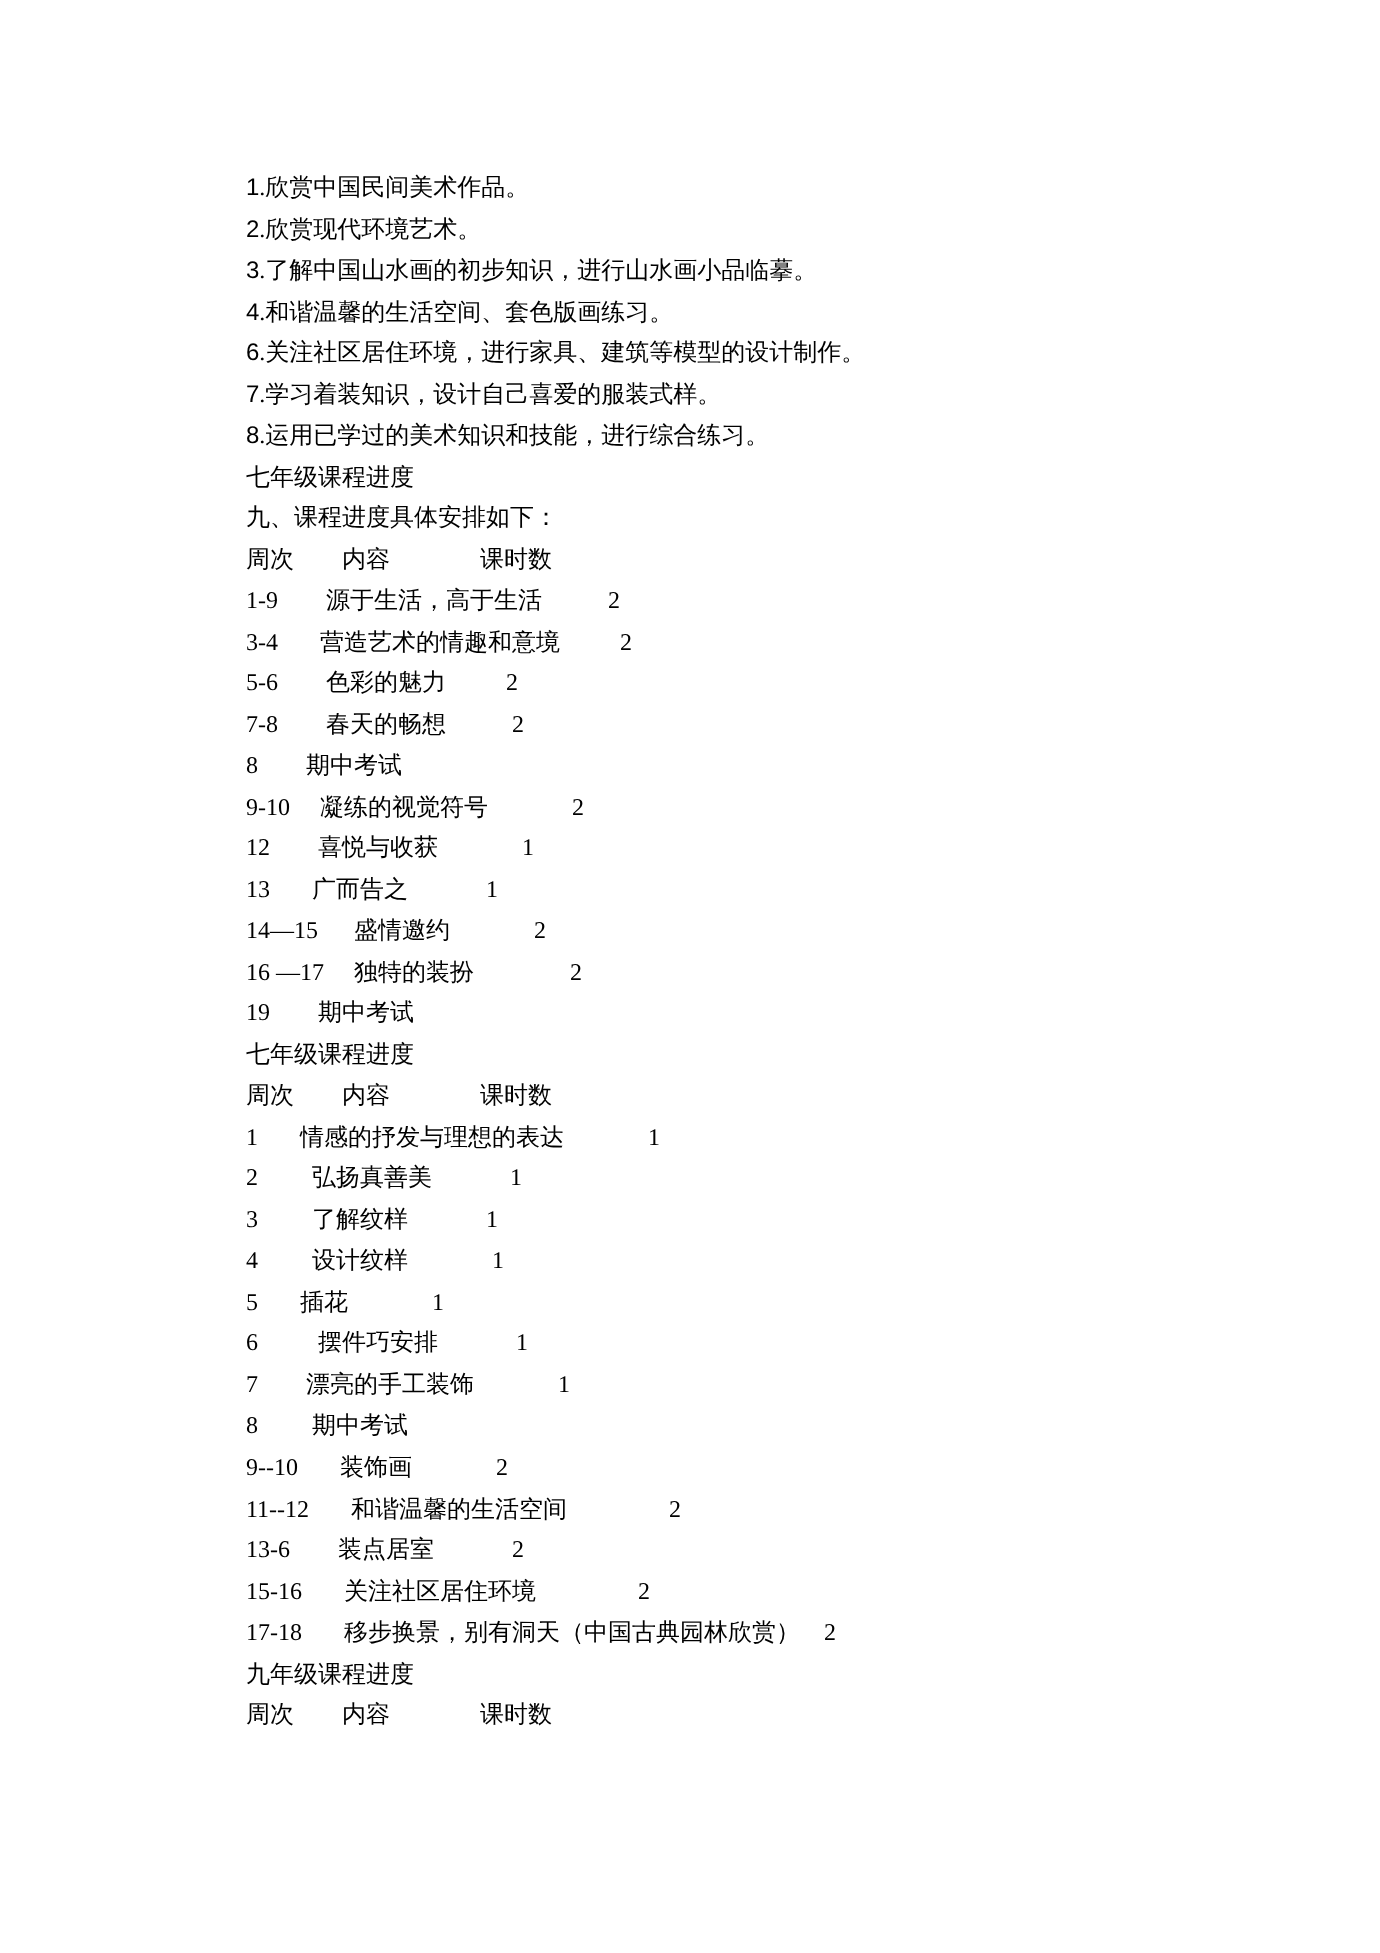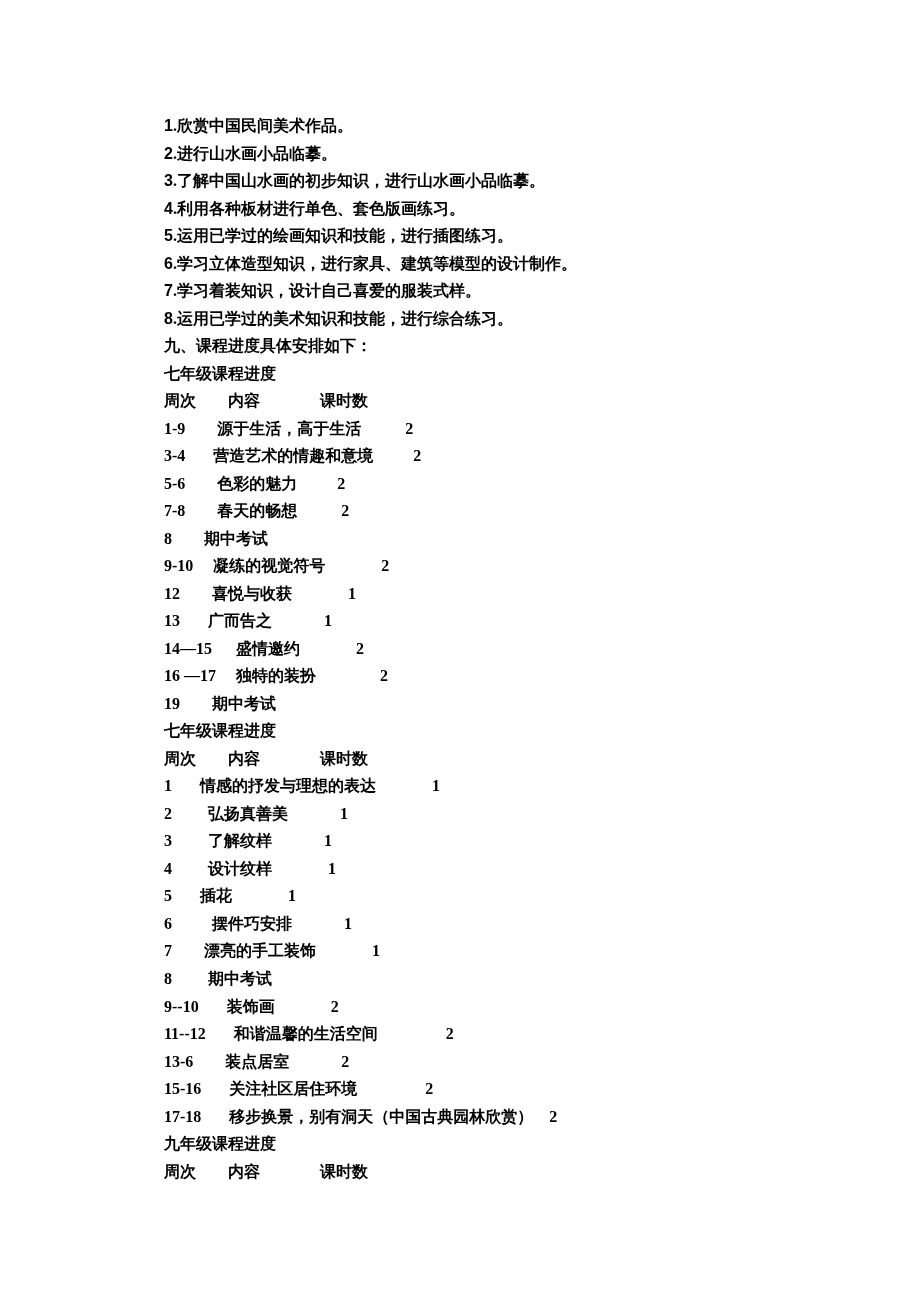--- a/index.html
+++ b/index.html
@@ -10,46 +10,44 @@
   .page {
     width: 920px;
     min-height: 1302px;
     box-sizing: border-box;
     padding: 112px 164px 60px 164px;
     font-family: "SimSun", "Songti SC", serif;
     font-size: 16px;
     color: #000;
     line-height: 1.72;
     letter-spacing: 0;
-    font-weight: bold;
   }
   .line {
     white-space: pre;
   }
   .num {
     font-family: Arial, "Helvetica Neue", sans-serif;
   }
 </style>
 </head>
 <body>
 
 <div class="page">
 
   <div class="line"><span class="num">1</span>.<span>欣赏中国民间美术作品。</span></div>
-  <div class="line"><span class="num">2</span>.<span>进行山水画小品临摹。</span></div>
+  <div class="line"><span class="num">2</span>.<span>欣赏现代环境艺术。</span></div>
   <div class="line"><span class="num">3</span>.<span>了解中国山水画的初步知识，进行山水画小品临摹。</span></div>
-  <div class="line"><span class="num">4</span>.<span>利用各种板材进行单色、套色版画练习。</span></div>
-  <div class="line"><span class="num">5</span>.<span>运用已学过的绘画知识和技能，进行插图练习。</span></div>
-  <div class="line"><span class="num">6</span>.<span>学习立体造型知识，进行家具、建筑等模型的设计制作。</span></div>
+  <div class="line"><span class="num">4</span>.<span>和谐温馨的生活空间、套色版画练习。</span></div>
+  <div class="line"><span class="num">6</span>.<span>关注社区居住环境，进行家具、建筑等模型的设计制作。</span></div>
   <div class="line"><span class="num">7</span>.<span>学习着装知识，设计自己喜爱的服装式样。</span></div>
   <div class="line"><span class="num">8</span>.<span>运用已学过的美术知识和技能，进行综合练习。</span></div>
 
+  <div class="line">七年级课程进度</div>
+
   <div class="line">九、课程进度具体安排如下：</div>
-
-  <div class="line">七年级课程进度</div>
   <div class="line">周次        内容               课时数</div>
   <div class="line">1-9        源于生活，高于生活           2</div>
   <div class="line">3-4       营造艺术的情趣和意境          2</div>
   <div class="line">5-6        色彩的魅力          2</div>
   <div class="line">7-8        春天的畅想           2</div>
   <div class="line">8        期中考试</div>
   <div class="line">9-10     凝练的视觉符号              2</div>
   <div class="line">12        喜悦与收获              1</div>
   <div class="line">13       广而告之             1</div>
   <div class="line">14—15      盛情邀约              2</div>

